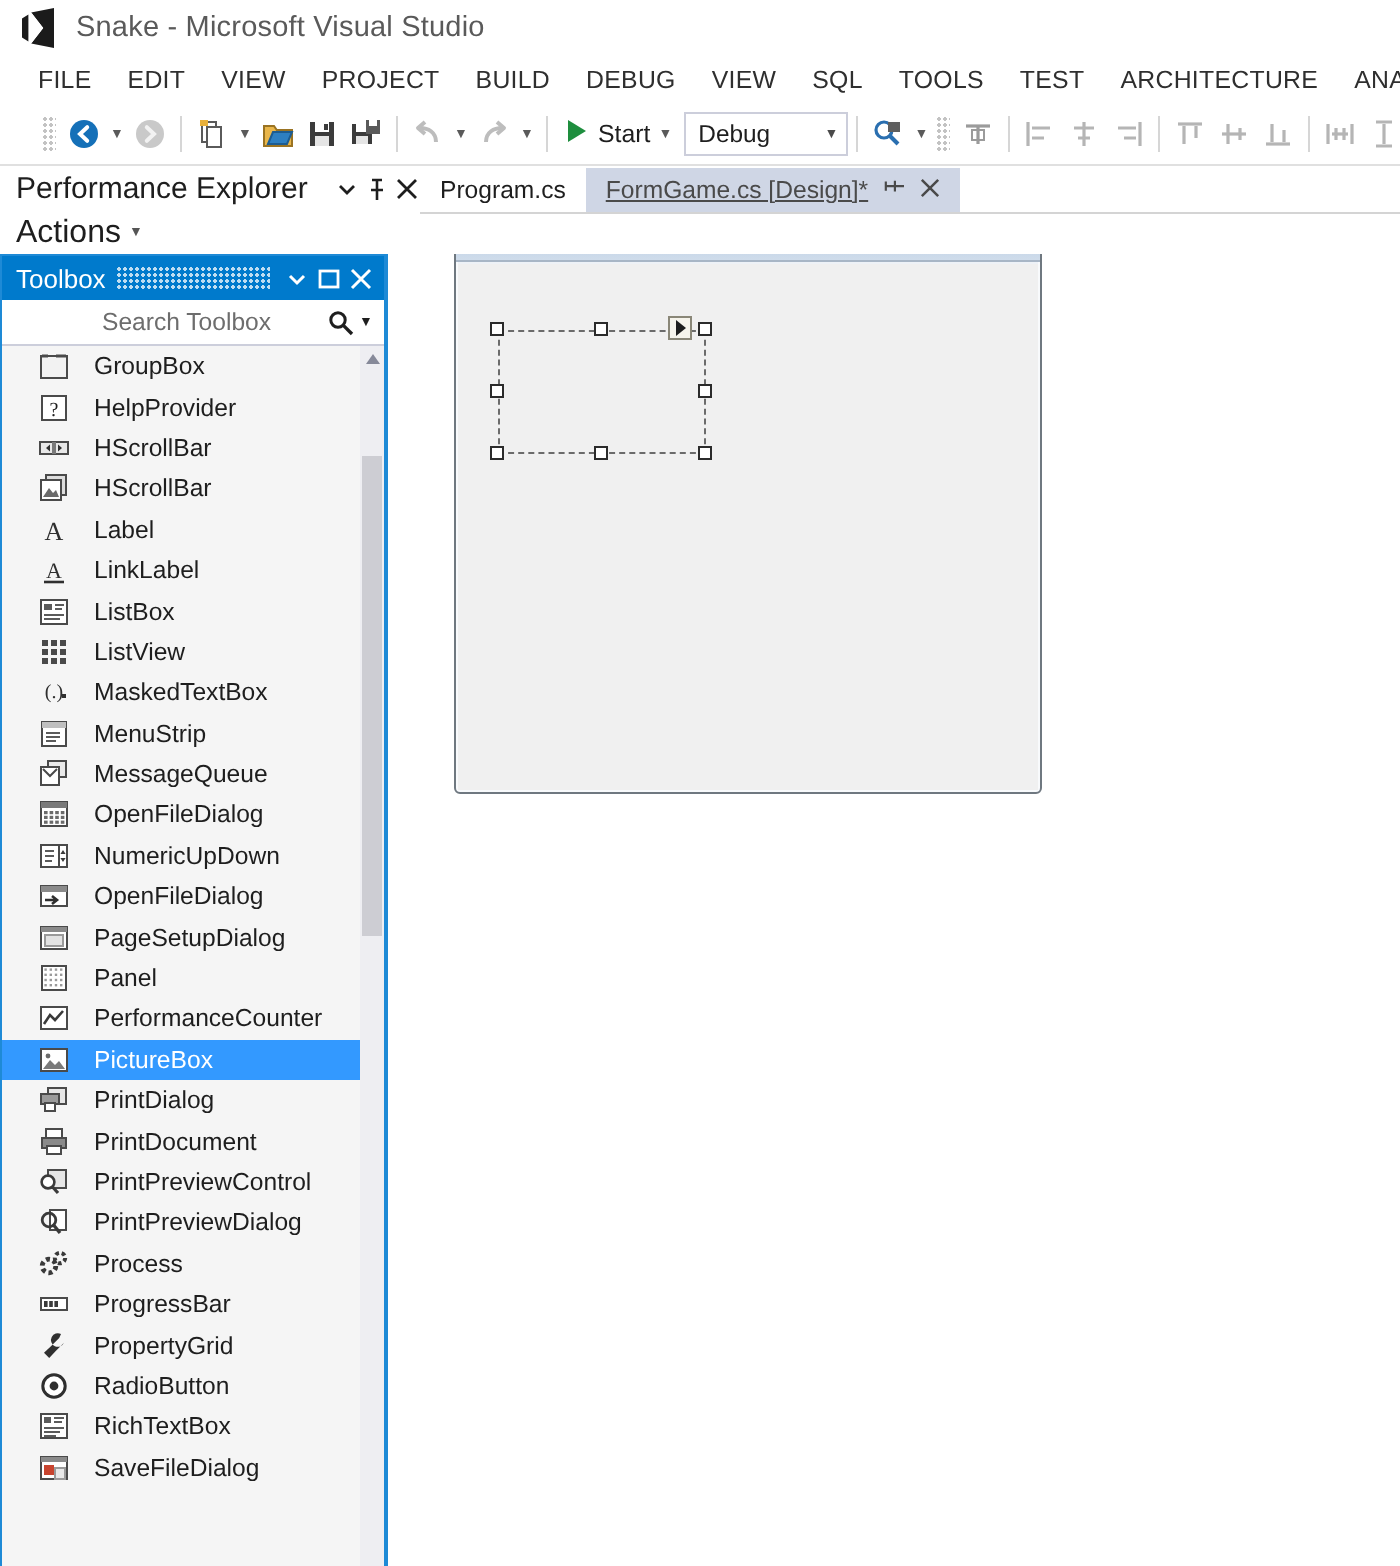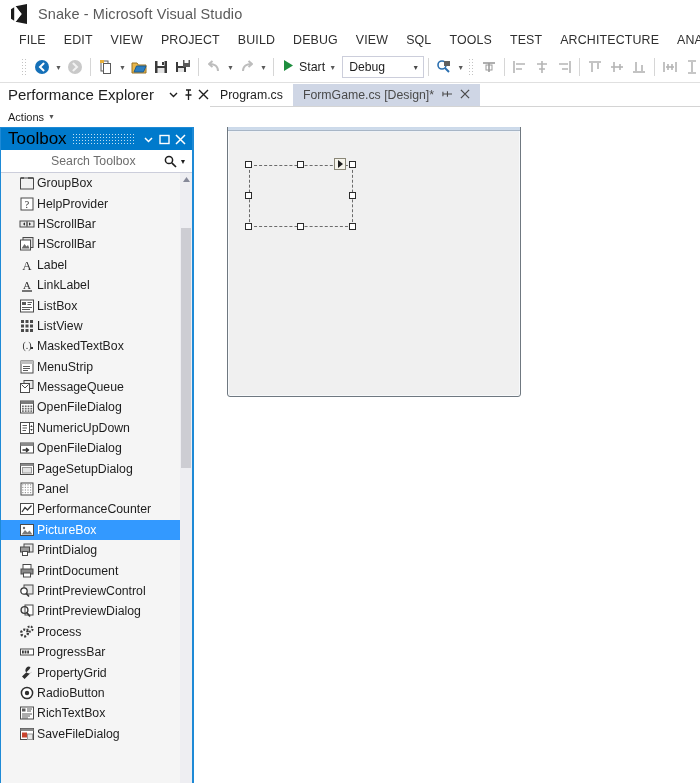--- a/index.html
+++ b/index.html
@@ -43,50 +43,50 @@
                background:#ffffff;flex:none;}
   .perf-title{font-size:15px;color:#1e1e1e;white-space:nowrap;}
   .pf-dots{flex:1;height:12px;margin:0 6px;
            background-image:radial-gradient(#b9b9b9 40%,transparent 41%);
            background-size:3px 3px;}
   .pf-ico{width:15px;height:16px;display:flex;align-items:center;justify-content:center;color:#1e1e1e;flex:none;}
   .tabstrip{flex:1;display:flex;align-items:flex-end;background:#ffffff;}
   .tab{height:22px;display:flex;align-items:center;padding:0 10px;font-size:12.3px;
        box-sizing:border-box;white-space:nowrap;}
   .tab.inactive{background:#ffffff;color:#1e1e1e;}
-  .tab.active{background:#cfd6e5;color:#4a4a4a;}
+  .tab.active{background:#cfd6e5;color:#4a4a4a;text-decoration:underline;}
   .tab .tb-icn{margin-left:8px;font-size:10px;color:#4a4a4a;}
 
   
   .actionsrow{display:flex;height:21px;background:#ffffff;}
   .actions-cell{width:210px;display:flex;align-items:center;padding-left:8px;box-sizing:border-box;flex:none;}
-  .actions-label{font-size:11px;color:#1e1e1e;}
+  .actions-label{font-size:16px;color:#1e1e1e;}
   .actions-caret{font-size:7px;color:#555;margin-left:4px;}
   .designer-top-fill{flex:1;background:#ffffff;border-top:1px solid #d4d4d4;}
 
   
   .bodysplit{display:flex;height:660px;background:#ffffff;}
 
   
   .toolbox{width:194px;flex:none;display:flex;flex-direction:column;
            border:1px solid #1e8ad6;border-right-width:2px;box-sizing:border-box;background:#f5f5f5;}
   .tbx-header{height:22px;background:#007acc;display:flex;align-items:center;padding:0 4px 0 7px;flex:none;}
-  .tbx-title{color:#000000;font-size:17px;white-space:nowrap;}
+  .tbx-title{color:#ffffff;font-size:13px;white-space:nowrap;}
   .tbx-dots{flex:1;height:12px;margin:0 5px;
             background-image:radial-gradient(rgba(255,255,255,.75) 40%,transparent 41%);
             background-size:3px 3px;}
   .tbx-ico{width:16px;height:16px;display:flex;align-items:center;justify-content:center;color:#fff;flex:none;}
   .tbx-search{height:22px;background:#ffffff;border-bottom:1px solid #cccedb;
               display:flex;align-items:center;padding:0 4px 0 7px;flex:none;}
   .tbx-search-ph{flex:1;font-size:12.3px;color:#6d6d6d;margin-left:43px;}
   .tbx-listwrap{flex:1;position:relative;background:#f5f5f5;overflow:hidden;}
   .tbx-list{position:absolute;left:0;top:0;right:12px;bottom:0;overflow:hidden;}
   .tbx-item{height:20.4px;display:flex;align-items:center;padding-left:18px;box-sizing:border-box;}
   .tbx-item .ti-icon{width:16px;height:16px;flex:none;display:flex;align-items:center;justify-content:center;}
-  .tbx-item .ti-label{margin-left:2px;font-size:12.3px;color:#1e1e1e;white-space:nowrap;}
+  .tbx-item .ti-label{margin-left:12px;font-size:12.3px;color:#1e1e1e;white-space:nowrap;}
   .tbx-item.selected{background:#3399ff;}
   .tbx-item.selected .ti-label{color:#ffffff;}
 
   
   .tbx-sb{position:absolute;right:0;top:0;width:12px;bottom:0;background:#eeeef2;}
   .tbx-sb .sb-arrow{height:13px;display:flex;align-items:center;justify-content:center;}
   .tbx-sb .sb-thumb{position:absolute;left:1px;width:10px;background:#cdcdd3;}
 
   
   .designer{flex:1;position:relative;background:#ffffff;overflow:hidden;}

